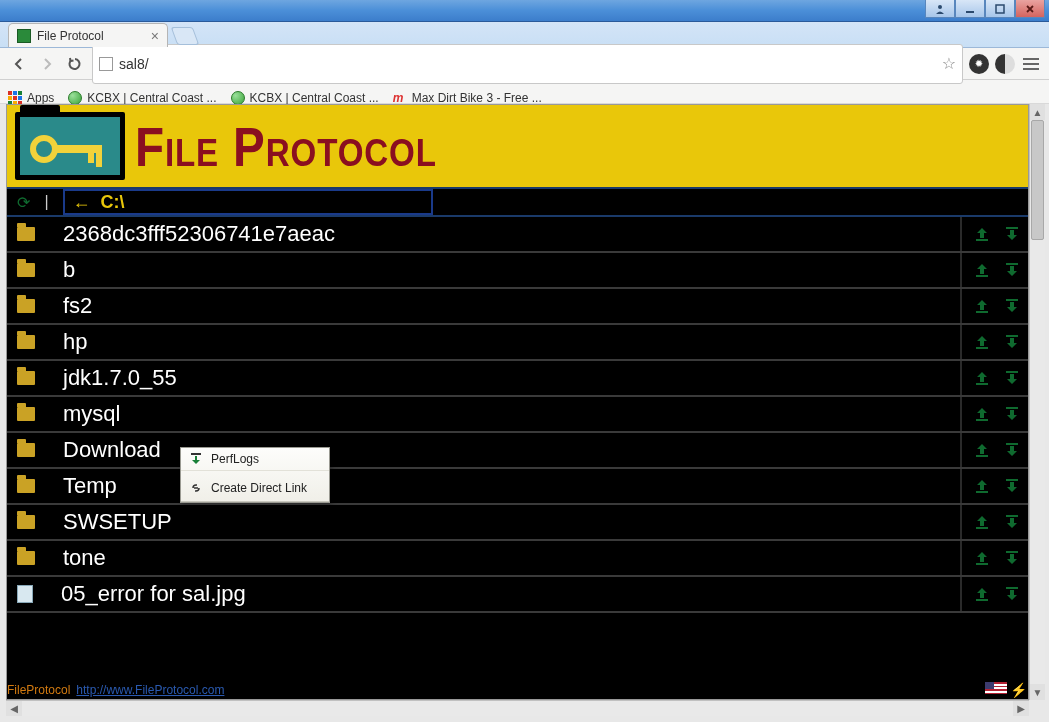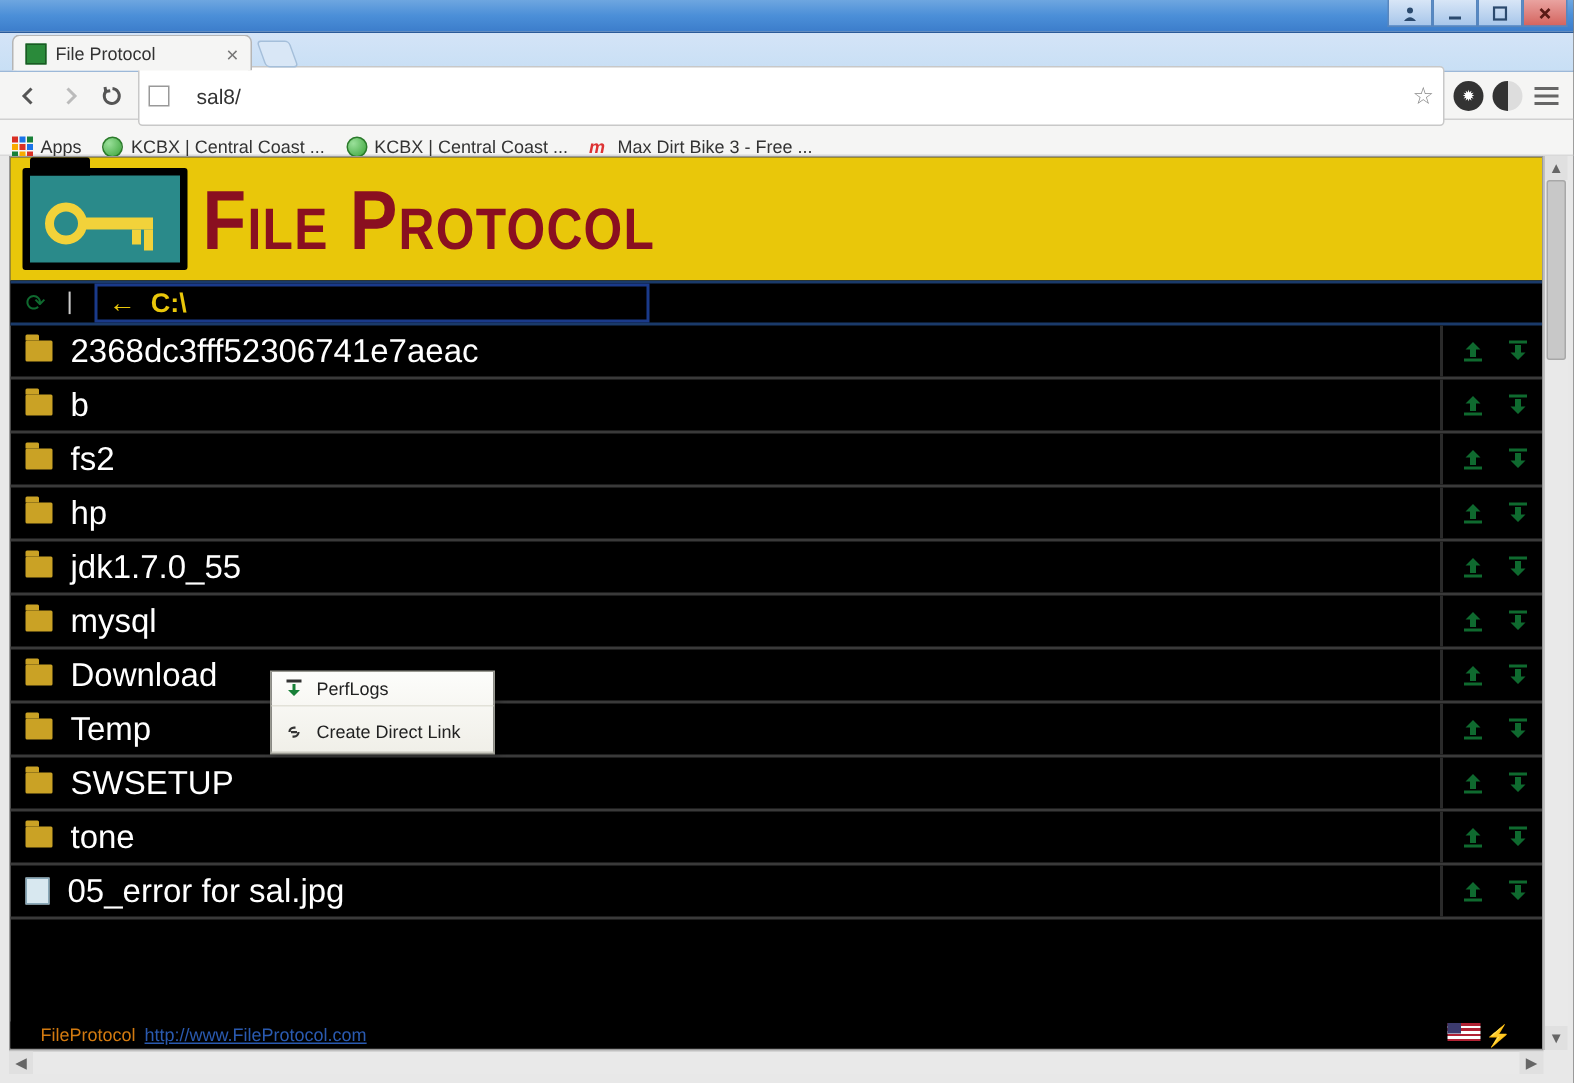--- a/index.html
+++ b/index.html
@@ -92,21 +92,21 @@
 .nav-btn { width: 22px; height: 22px; display:flex; align-items:center; justify-content:center; color:#555; }
 .nav-btn.disabled { color:#bbb; }
 .omnibox {
   flex: 1;
   height: 40px;
   border: 1px solid #c8c8c8;
   border-radius: 3px;
   display: flex;
   align-items: center;
   padding: 5px 6px;
-  gap: 18px;
+  gap: 6px;
   background: #fff;
   font-size: 14px;
   color: #333;
 }
 .omnibox .page-icon { width:14px; height:14px; border:1px solid #999; background:#fff; }
 .omnibox .star { color:#888; font-size:16px; margin-left:auto; }
 .ext-icon { width:20px; height:20px; border-radius:50%; display:flex; align-items:center;justify-content:center; }
 .ext-icon.dark { background:#333; color:#fff; font-size:10px;}
 .ext-icon.half {
   background: linear-gradient(to right, #333 50%, #ddd 50%);
@@ -229,21 +229,21 @@
 .pb-path { color:#e9c70a; font-size:18px; font-weight:bold; font-family: Arial; }
 
 
 .file-list { }
 .file-row {
   height: 36px;
   border-bottom: 2px solid #3a3a3a;
   display:flex;
   align-items:center;
   padding: 0 10px;
-  gap: 12px;
+  gap: 28px;
   position: relative;
 }
 .folder-icon {
   width: 18px; height: 14px;
   background: #caa225;
   border-radius: 1px;
   position: relative;
 }
 .folder-icon::before{
   content:"";
@@ -324,21 +324,21 @@
 .hscroll .arrow.r { float:right; }
 
 
 .fp-footer {
   position:absolute;
   left:0; right:0; bottom:0;
   height: 18px;
   background:#000;
   display:flex;
   align-items:center;
-  padding: 0 20px;
+  padding: 0 0;
   font-size: 12px;
   gap: 6px;
 }
 .fp-footer .brand { color:#d27a10; }
 .fp-footer .link { color:#2a5ab0; text-decoration:underline; }
 .fp-footer .right { margin-left:auto; display:flex; gap:4px;}
 .flag { width:22px; height:12px; background:linear-gradient(to bottom,#b22234 15%,#fff 15%,#fff 30%,#b22234 30%,#b22234 45%,#fff 45%,#fff 60%,#b22234 60%,#b22234 75%,#fff 75%,#fff 90%,#b22234 90%); position:relative;}
 .flag::before{content:"";position:absolute;left:0;top:0;width:9px;height:7px;background:#3c3b6e;}
 .bolt { color:#f2c40a; font-size:14px;}
 </style>

